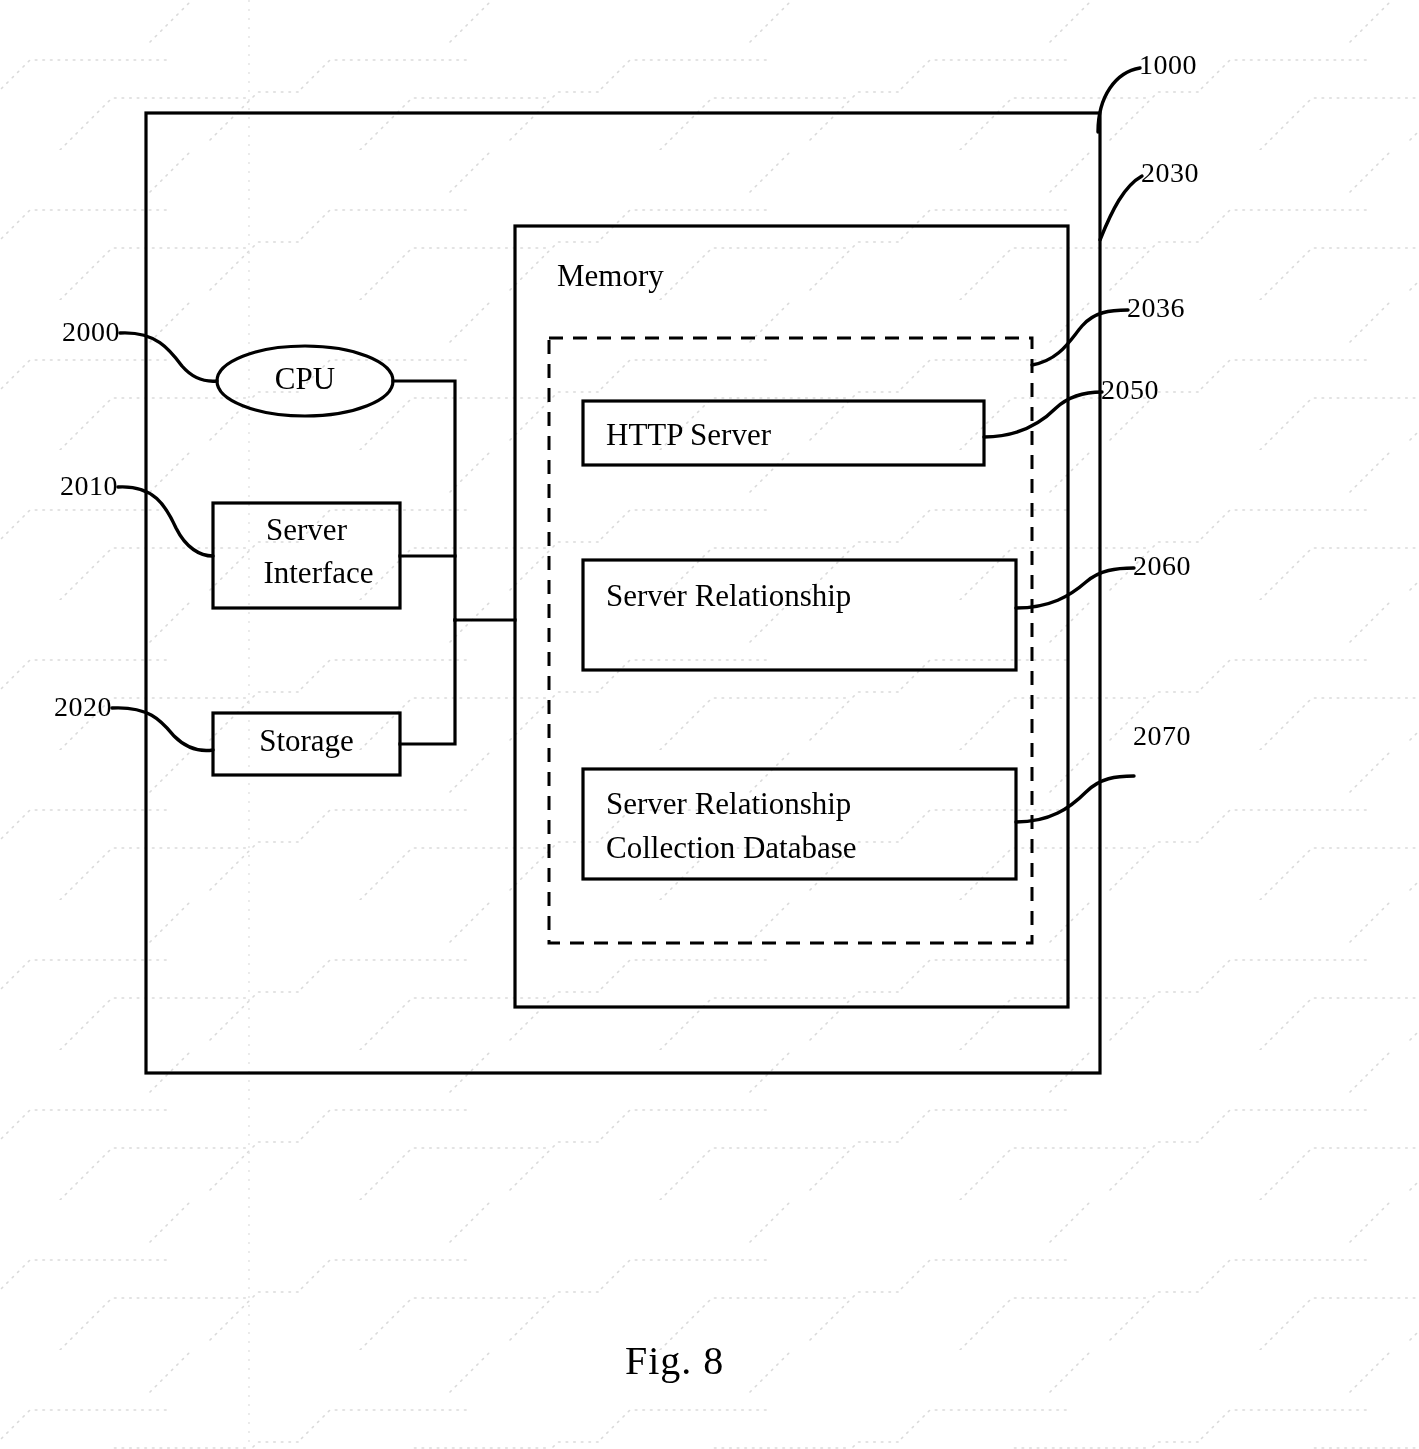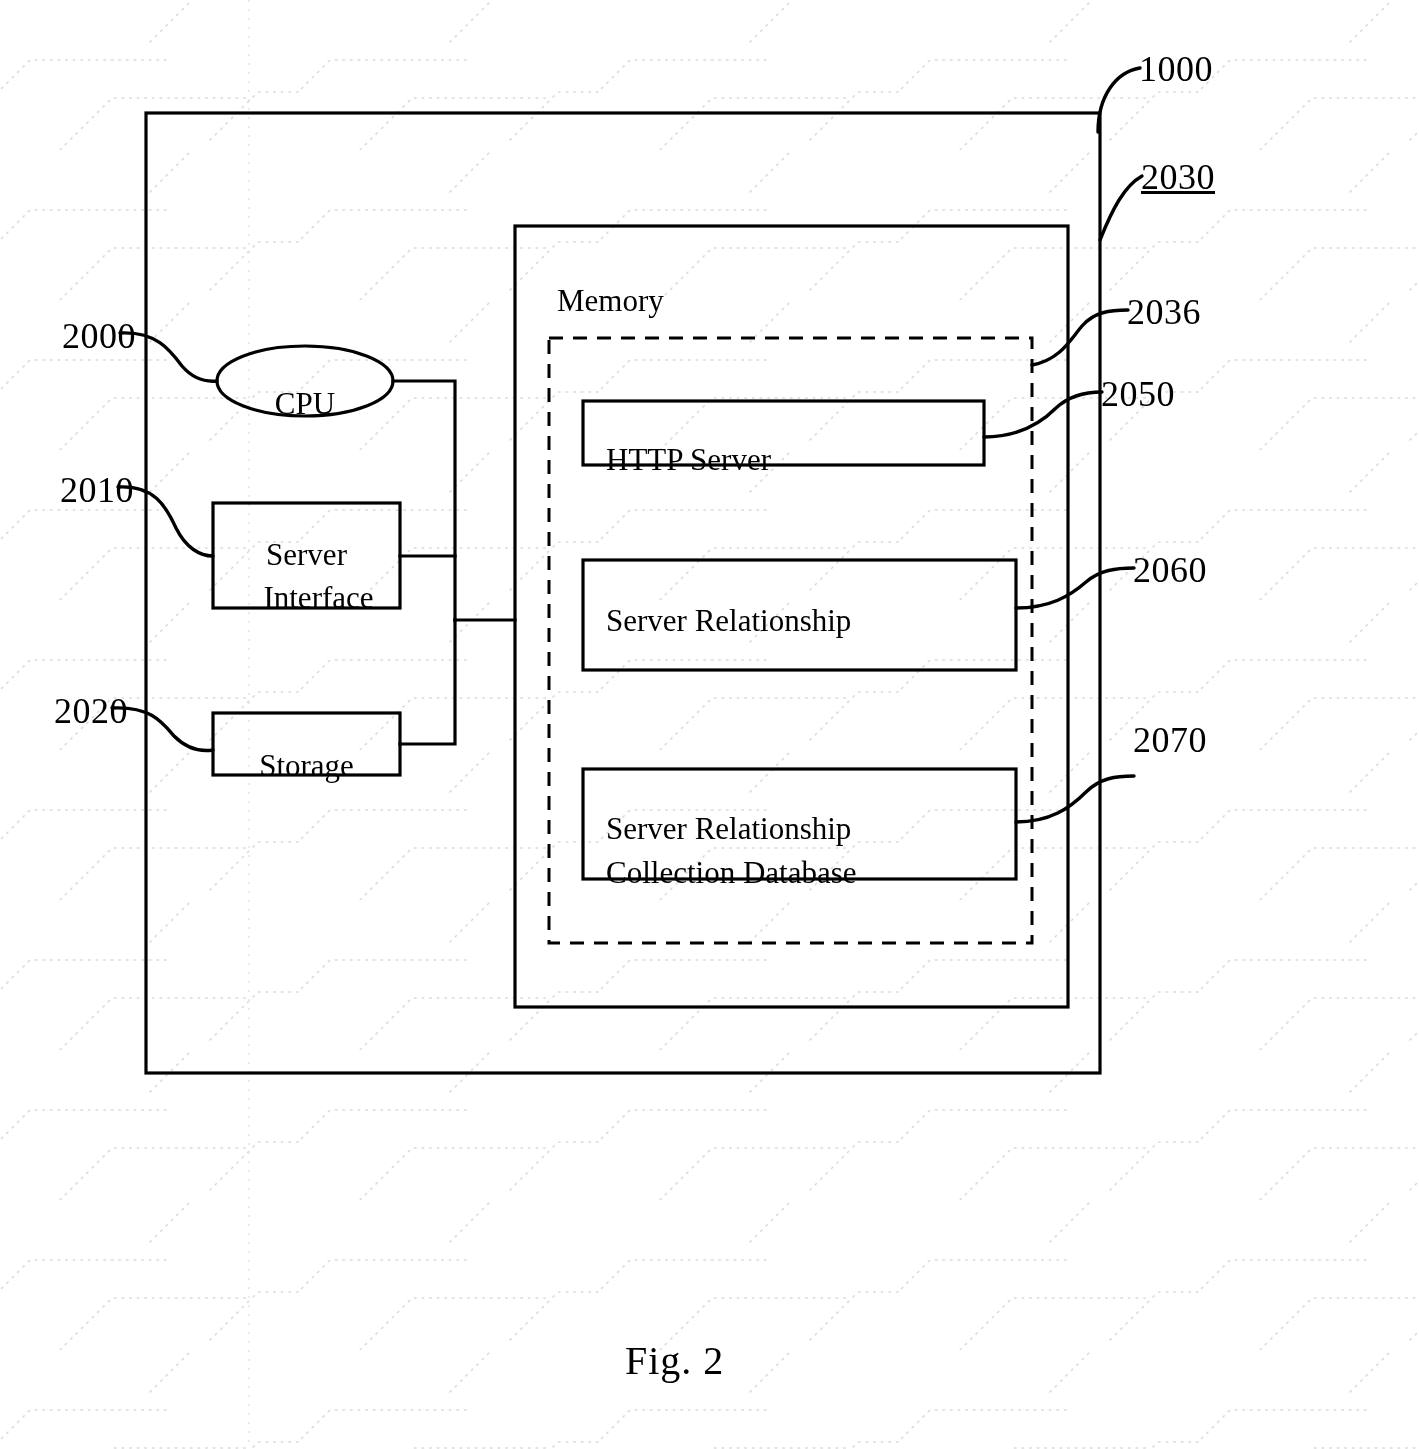--- a/index.html
+++ b/index.html
@@ -30,27 +30,26 @@
     inset: 0;
   }
   .lbl {
     position: absolute;
     color: #000;
     white-space: pre;
     line-height: 1.18;
     font-family: "Liberation Serif", "DejaVu Serif", serif;
   }
   .ref-num {
-    font-size: 36px;
+    font-size: 28px;
     letter-spacing: 0.5px;
   }
   .box-label {
     font-size: 31px;
     text-align: left;
-    margin-top: 25px;
   }
   .box-label.center {
     text-align: center;
   }
   .fig-caption {
     font-size: 40px;
     letter-spacing: 1px;
   }
 </style>
 </head>
@@ -130,21 +129,21 @@
       <path d="M 120 333 C 156 331 170 350 182 366 C 194 380 206 382 217 381"></path>
 
       <path d="M 118 487 C 154 485 166 506 176 528 C 186 548 200 556 213 556"></path>
 
       <path d="M 112 708 C 150 706 162 722 174 736 C 186 748 200 752 213 750"></path>
     </g>
   </svg>
 
   <div class="lbl ref-num" style="left:1139px; top:48px;">1000</div>
 
-  <div class="lbl ref-num" style="left:1141px; top:156px;text-decoration:underline;">2030</div>
+  <div class="lbl ref-num" style="left:1141px; top:156px;">2030</div>
 
   <div class="lbl ref-num" style="left:1127px; top:291px;">2036</div>
 
   <div class="lbl ref-num" style="left:1101px; top:373px;">2050</div>
 
   <div class="lbl ref-num" style="left:1133px; top:549px;">2060</div>
 
   <div class="lbl ref-num" style="left:1133px; top:719px;">2070</div>
 
   <div class="lbl ref-num" style="left:62px; top:315px;">2000</div>
@@ -162,15 +161,15 @@
 
   <div class="lbl box-label" style="left:557px; top:258px;">Memory</div>
 
   <div class="lbl box-label" style="left:606px; top:417px;">HTTP Server</div>
 
   <div class="lbl box-label" style="left:606px; top:578px;">Server Relationship</div>
 
   <div class="lbl box-label" style="left:606px; top:786px;">Server Relationship</div>
   <div class="lbl box-label" style="left:606px; top:830px;">Collection Database</div>
 
-  <div class="lbl fig-caption" style="left:625px; top:1337px;">Fig. 2</div>
+  <div class="lbl fig-caption" style="left:625px; top:1337px;">Fig. 8</div>
 
 </div>
 
 </body></html>

